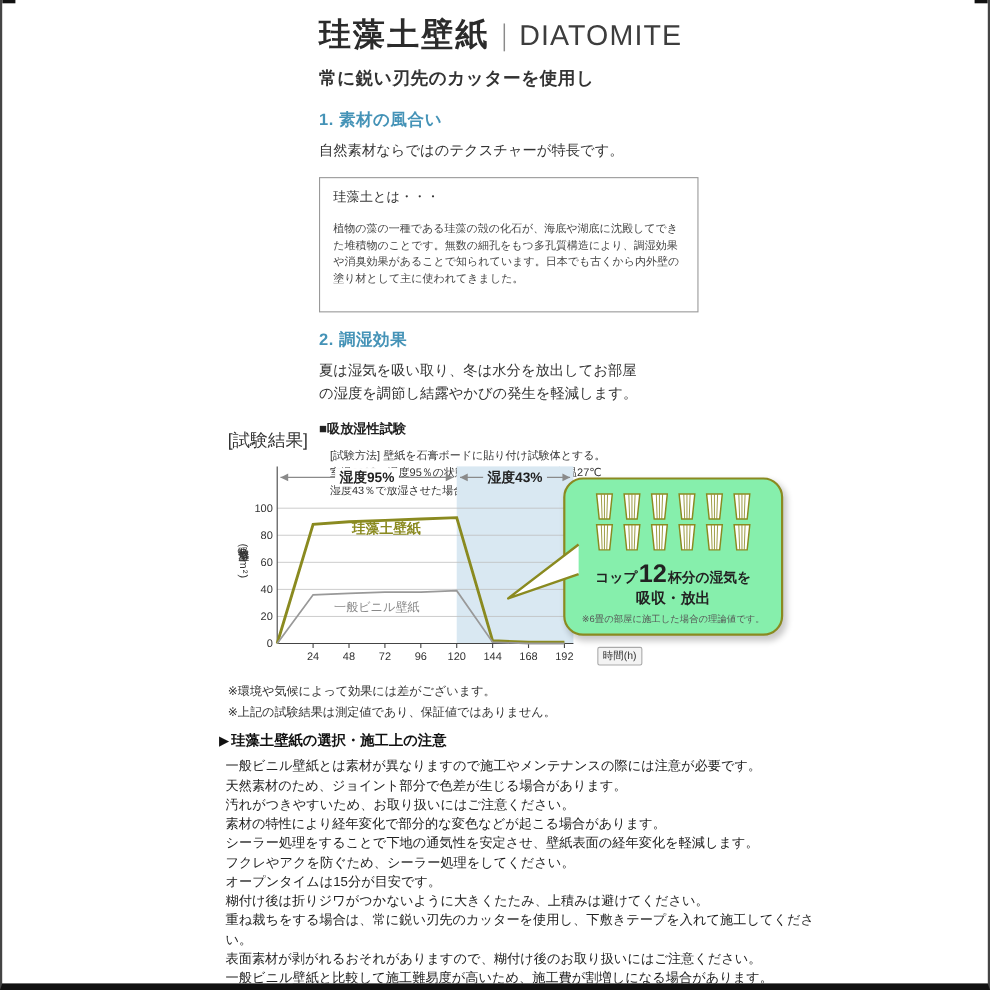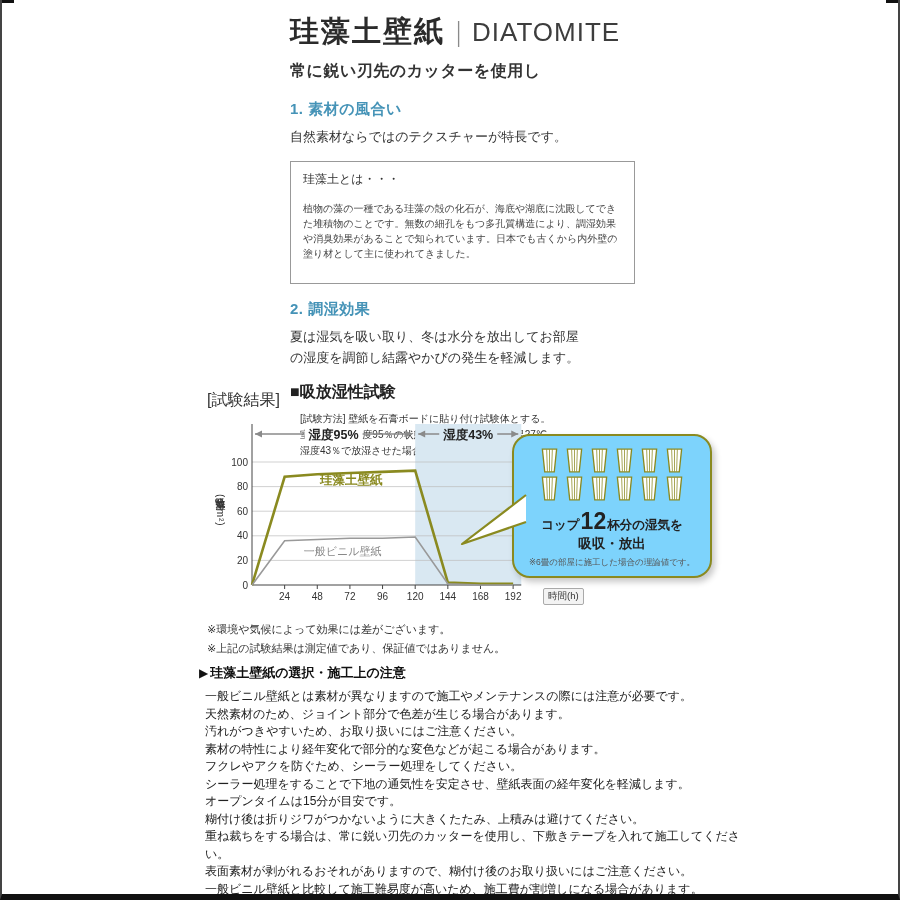--- a/index.html
+++ b/index.html
@@ -21,33 +21,33 @@
   .subtitle{ margin-top:9px; font-size:16px; font-weight:bold; color:#333; letter-spacing:.5px; }
 
   
   .content{ position:absolute; top:100px; left:288px; width:345px; }
   .sec-heading{ color:#4593b7; font-size:15px; font-weight:bold; margin-bottom:8px; letter-spacing:.5px; }
   .lead{ font-size:13px; color:#333; line-height:1.6; margin-bottom:13px; }
   .pre{ white-space:pre-line; }
   .info-box{ border:1px solid #999; padding:9px 12px 22px; margin:2px 0 16px; }
   .info-title{ font-size:12px; color:#333; margin-bottom:5px; }
   .info-body{ font-size:10px; color:#444; line-height:1.5;margin-top:13px; }
-  .test-heading{ font-size:16px; font-weight:bold; color:#222; margin:14px 0 8px; }
+  .test-heading{ font-size:12px; font-weight:bold; color:#222; margin:14px 0 8px; }
   .method{ font-size:10px; color:#333; line-height:1.6; padding-left:10px; }
 
   .result-label{ position:absolute; top:390px; left:205px; font-size:16px; color:#333; }
 
   
   .chart-block{ position:absolute; top:412px; left:205px; width:520px; height:200px; }
   .ylabel{ position:absolute; left:6px; top:78px; writing-mode:vertical-rl; font-size:10px; color:#333; letter-spacing:1px; }
   .chart{ position:absolute; left:20px; top:0; }
   .xlabel{ position:absolute; left:336px; top:176px; font-size:9.5px; color:#333; border:1px solid #aaa; background:#f3f3f3; padding:1px 4px; border-radius:2px; }
 
   .callout{
-    position:absolute; left:305px; top:22px; width:200px; background:#7dd3fc; z-index:3;
+    position:absolute; left:305px; top:22px; width:200px; background:#86efac; z-index:3;
     border:2.2px solid #8a8a20; border-radius:18px; padding:10px 8px 7px;
     box-shadow:3px 4px 6px rgba(0,0,0,.22);
   }
   .tail{ position:absolute; left:-56px; top:56px; }
   .tail path{ fill:#fff; stroke:#8a8a20; stroke-width:2.2; stroke-linejoin:round; }
   .cup-grid{ display:grid; grid-template-columns:repeat(6,19px); gap:3px 6px; justify-content:center; margin-top:2px; }
   .callout-line1{ text-align:center; font-weight:bold; color:#222; font-size:12.5px; margin-top:7px; }
   .callout-line1 .big{ font-size:23px; padding:0 1px; }
   .callout-line2{ text-align:center; font-weight:bold; color:#222; font-size:13.5px; }
   .callout-note{ text-align:center; font-size:8.5px; color:#555; margin-top:4px; }
@@ -240,22 +240,22 @@
 
   <section class="cautions">
     <div class="caution-heading">
       <span class="marker">▶</span><span>珪藻土壁紙の選択・施工上の注意</span>
     </div>
     <div class="caution-list">
         <div class="caution-item">一般ビニル壁紙とは素材が異なりますので施工やメンテナンスの際には注意が必要です。</div>
         <div class="caution-item">天然素材のため、ジョイント部分で色差が生じる場合があります。</div>
         <div class="caution-item">汚れがつきやすいため、お取り扱いにはご注意ください。</div>
         <div class="caution-item">素材の特性により経年変化で部分的な変色などが起こる場合があります。</div>
+        <div class="caution-item">シーラー処理をすることで下地の通気性を安定させ、壁紙表面の経年変化を軽減します。</div>
         <div class="caution-item">フクレやアクを防ぐため、シーラー処理をしてください。</div>
-        <div class="caution-item">シーラー処理をすることで下地の通気性を安定させ、壁紙表面の経年変化を軽減します。</div>
         <div class="caution-item">オープンタイムは15分が目安です。</div>
         <div class="caution-item">糊付け後は折りジワがつかないように大きくたたみ、上積みは避けてください。</div>
         <div class="caution-item">重ね裁ちをする場合は、常に鋭い刃先のカッターを使用し、下敷きテープを入れて施工してください。</div>
         <div class="caution-item">表面素材が剥がれるおそれがありますので、糊付け後のお取り扱いにはご注意ください。</div>
         <div class="caution-item">一般ビニル壁紙と比較して施工難易度が高いため、施工費が割増しになる場合があります。</div>
       </div>
   </section>
 </div>
 
 </body></html>

